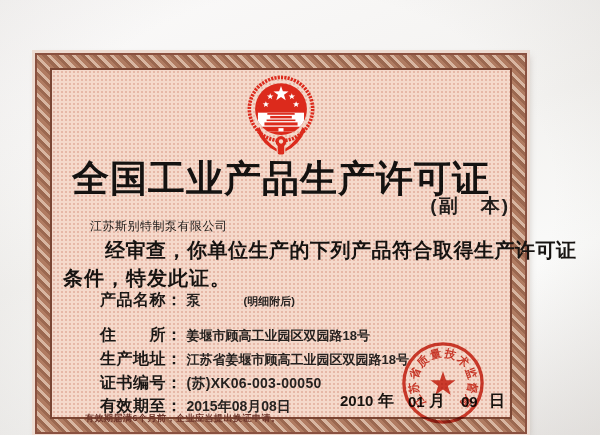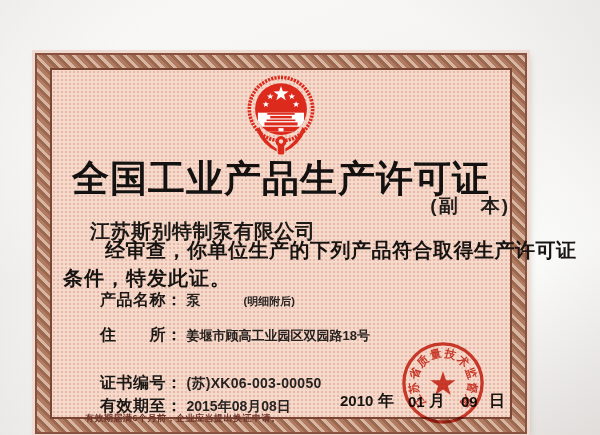--- a/index.html
+++ b/index.html
@@ -38,21 +38,21 @@
   
   .title{
     position:absolute;top:84px;left:0;right:0;text-align:center;
     font-size:37px;font-weight:bold;color:#141211;letter-spacing:1px;white-space:nowrap;
   }
   .subtitle{
     position:absolute;top:123px;left:0;right:0;text-align:right;
     font-size:19px;color:#201d1b;font-weight:600;letter-spacing:2px;
   }
   
-  .company{position:absolute;left:38px;top:148px;font-size:20px;font-weight:bold;color:#1c1917;letter-spacing:.5px;}
+  .company{position:absolute;left:38px;top:148px;font-size:12px;font-weight:normal;color:#1c1917;letter-spacing:.5px;}
   .stmt1{position:absolute;left:53px;top:167px;font-size:20px;font-weight:bold;color:#161311;letter-spacing:.5px;white-space:nowrap;font-family:Liberation Serif, serif;}
   .stmt2{position:absolute;left:11px;top:195px;font-size:20px;font-weight:bold;color:#161311;letter-spacing:1px;}
   
   .row{position:absolute;left:48px;white-space:nowrap;}
   .row .lbl{font-size:16px;font-weight:bold;color:#1a1715;letter-spacing:.5px;}
   .row .val{font-size:13px;font-weight:bold;color:#262220;margin-left:4px;}
   .row-product{top:220px;}
   .row-product .val{font-size:14px;}
   .row-product .note{font-size:11px;font-weight:bold;color:#262220;padding-left:43px;}
   .row-residence{top:255px;}
@@ -139,20 +139,23 @@
     <div class="stmt2">条件，特发此证。</div>
 
     <div class="row row-product">
       <span class="lbl">产品名称：</span><span class="val">泵</span><span class="note">(明细附后)</span>
     </div>
 
     <div class="row row-residence">
       <span class="lbl">住　　所：</span><span class="val">姜堰市顾高工业园区双园路18号</span>
     </div>
 
+    <div class="row row-prodaddr">
+      <span class="lbl">生产地址：</span><span class="val">江苏省姜堰市顾高工业园区双园路18号</span>
+    </div>
 
     <div class="row row-certno">
       <span class="lbl">证书编号：</span><span class="val">(苏)XK06-003-00050</span>
     </div>
 
     <div class="row row-valid">
       <span class="lbl">有效期至：</span><span class="val">2015年08月08日</span>
     </div>
 
     <div class="footnote">有效期届满6个月前，企业应当提出换证申请。</div>

